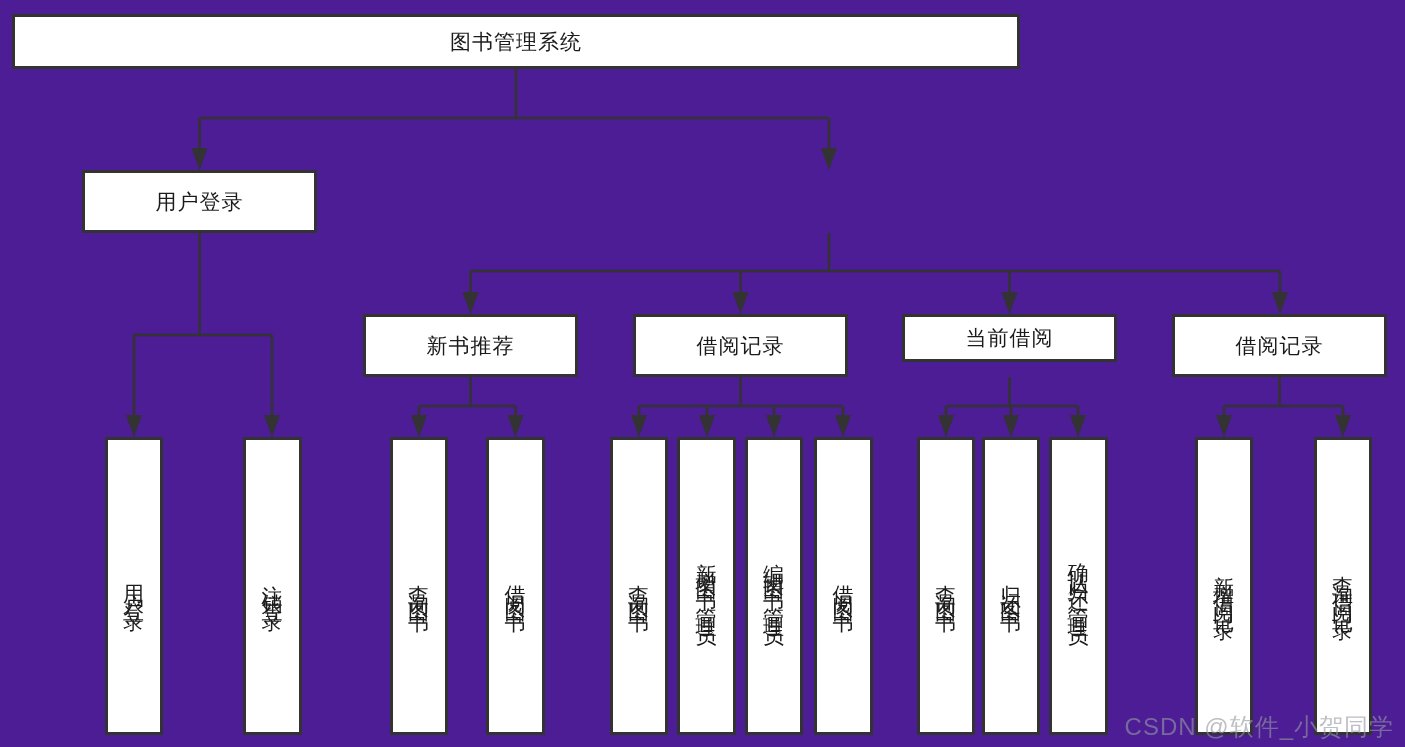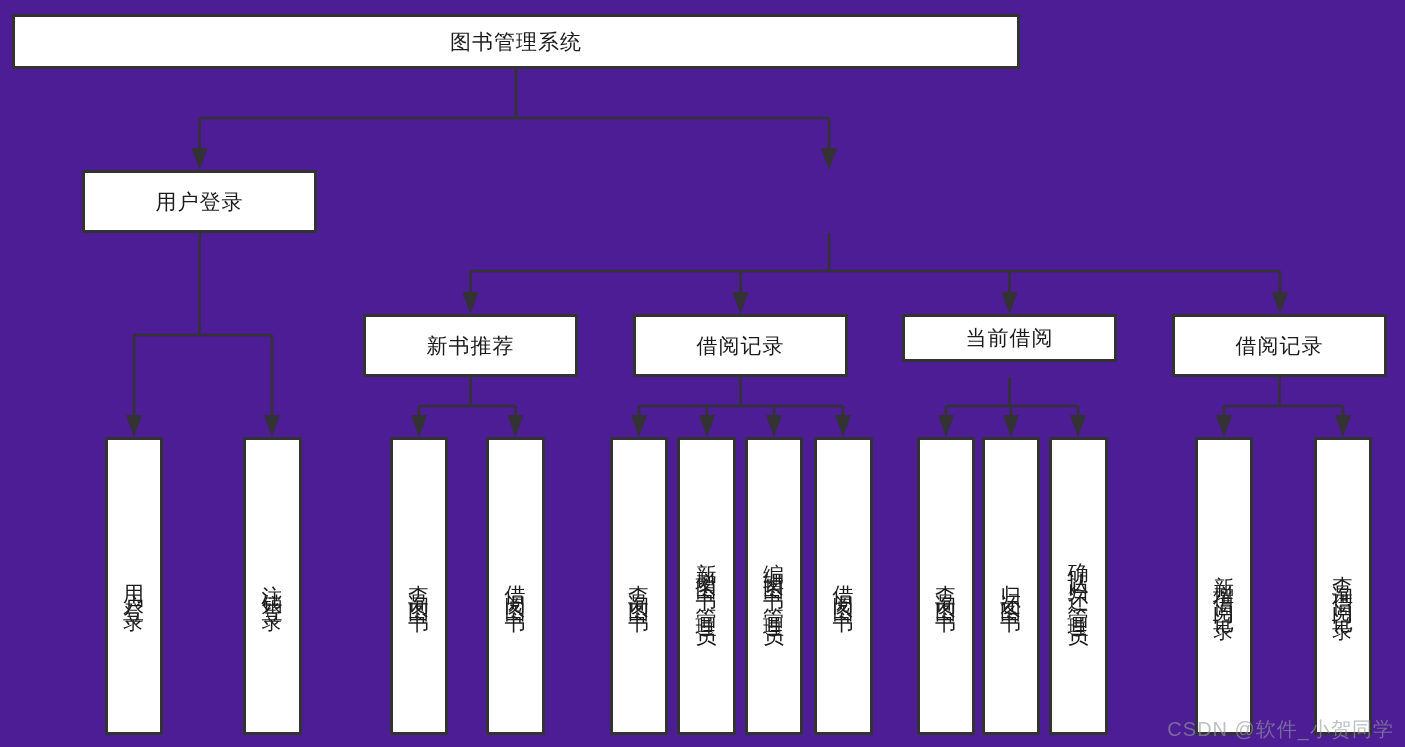--- a/index.html
+++ b/index.html
@@ -34,21 +34,21 @@
     writing-mode: vertical-rl;
     text-orientation: mixed;
     letter-spacing: 9px;
     line-height: 1;
     padding: 6px 0;
   }
   .watermark {
     position: absolute;
     right: 11px;
     bottom: 4px;
-    font-size: 20px;
+    font-size: 24px;
     letter-spacing: 1px;
     color: rgba(148, 152, 160, 0.62);
     white-space: nowrap;
   }
 </style>
 </head>
 <body>
 
 <div class="canvas">
 

